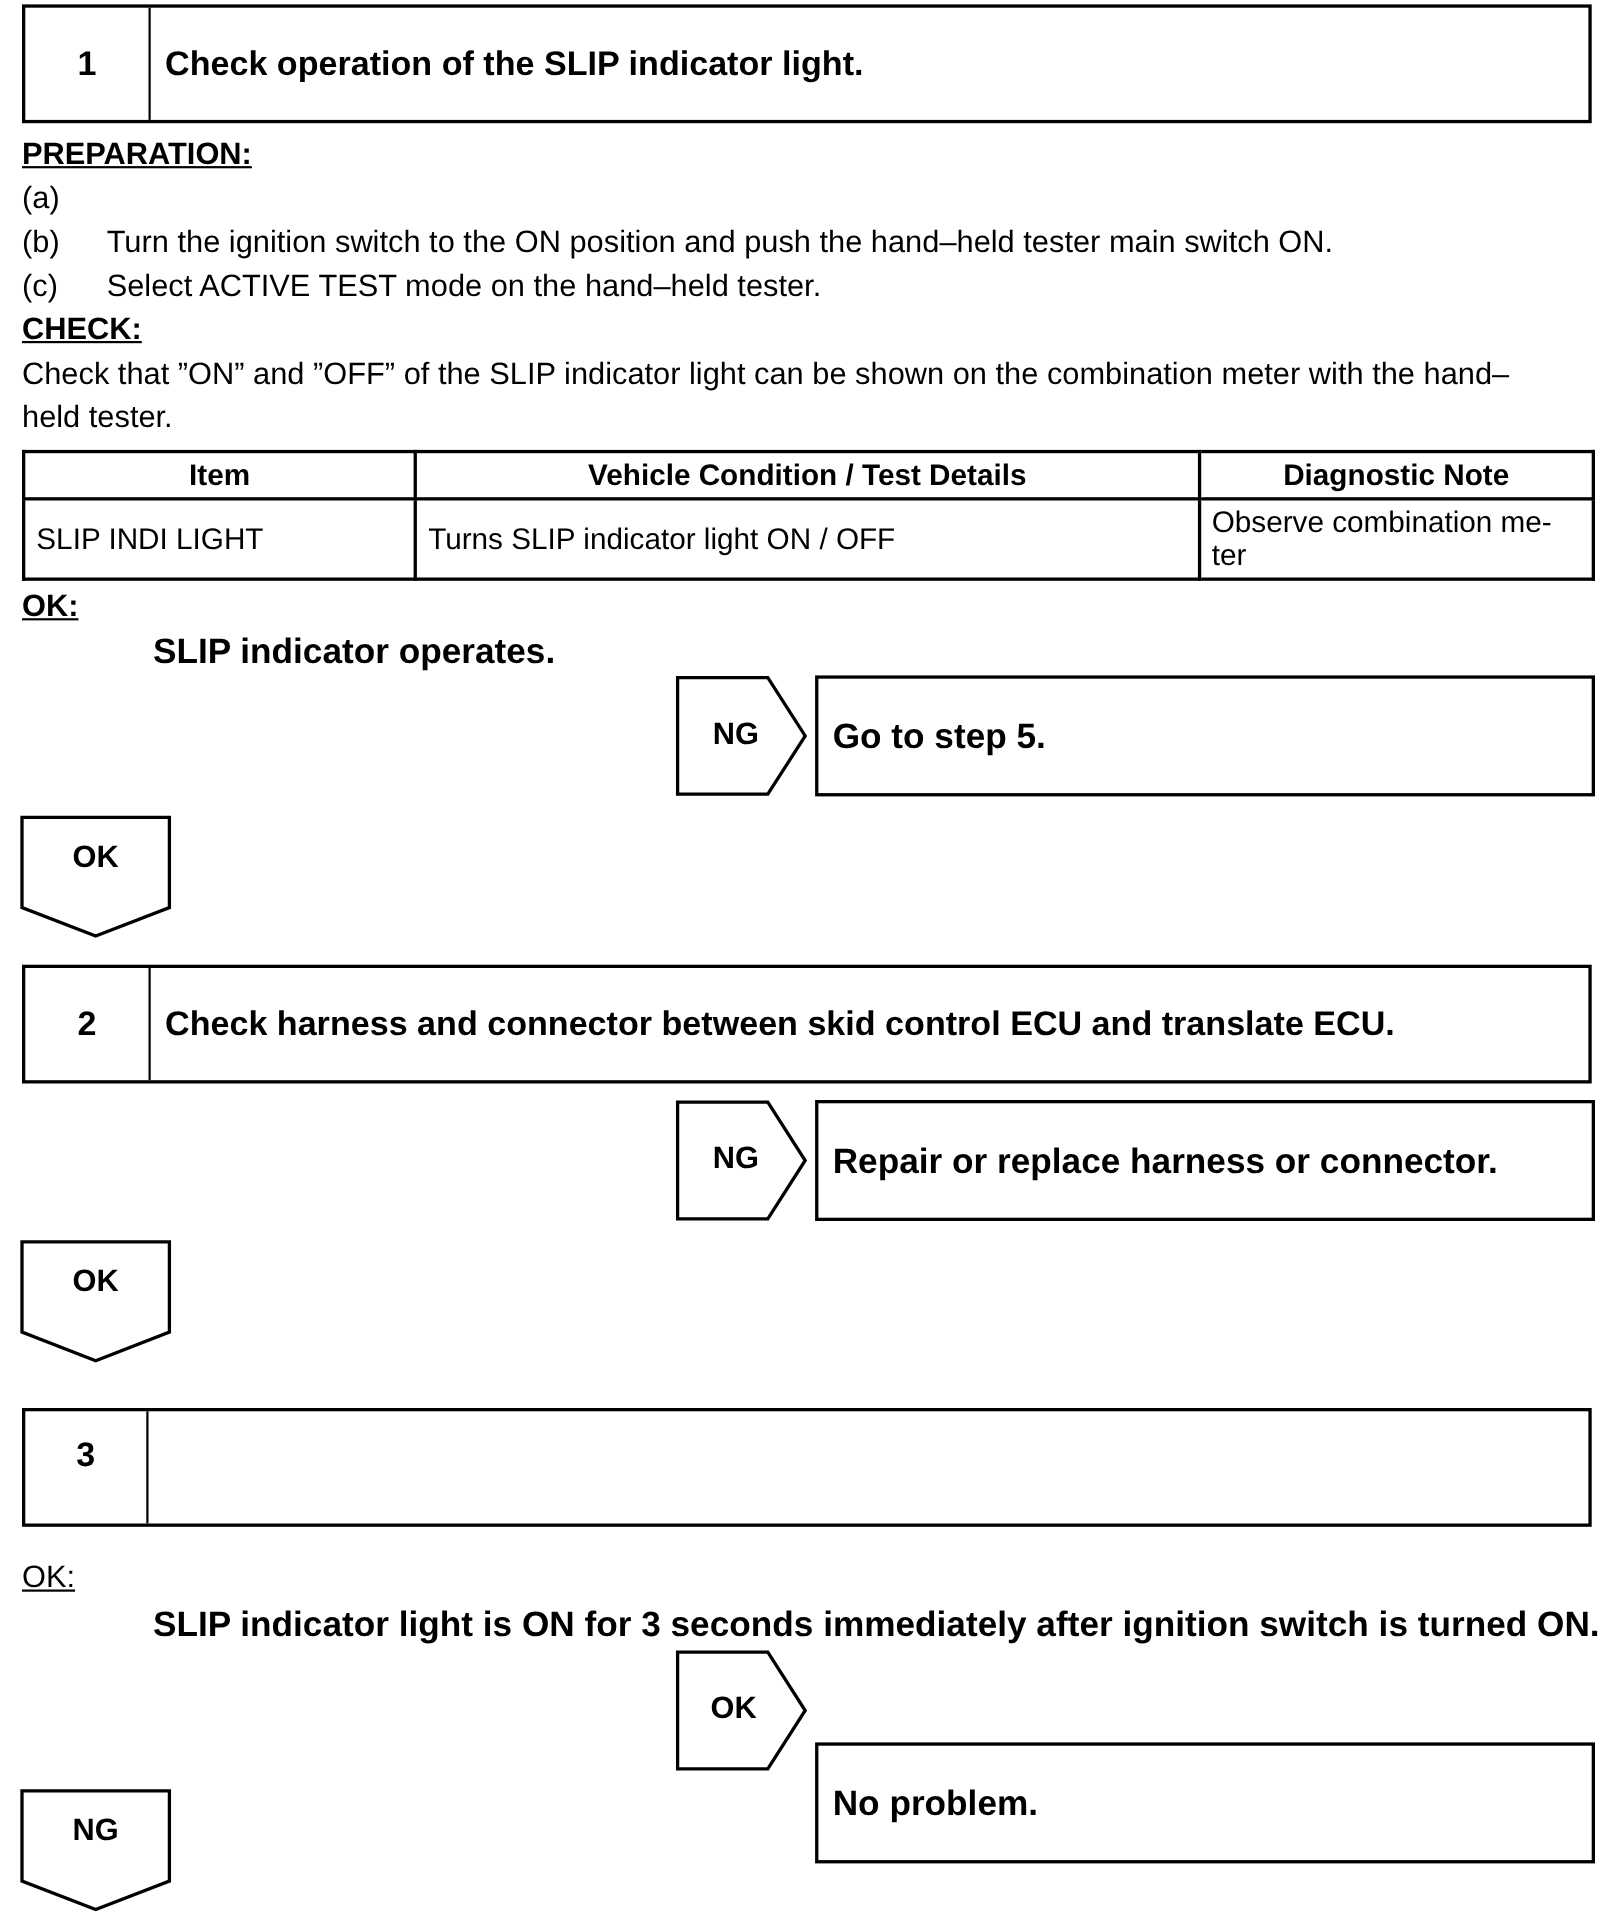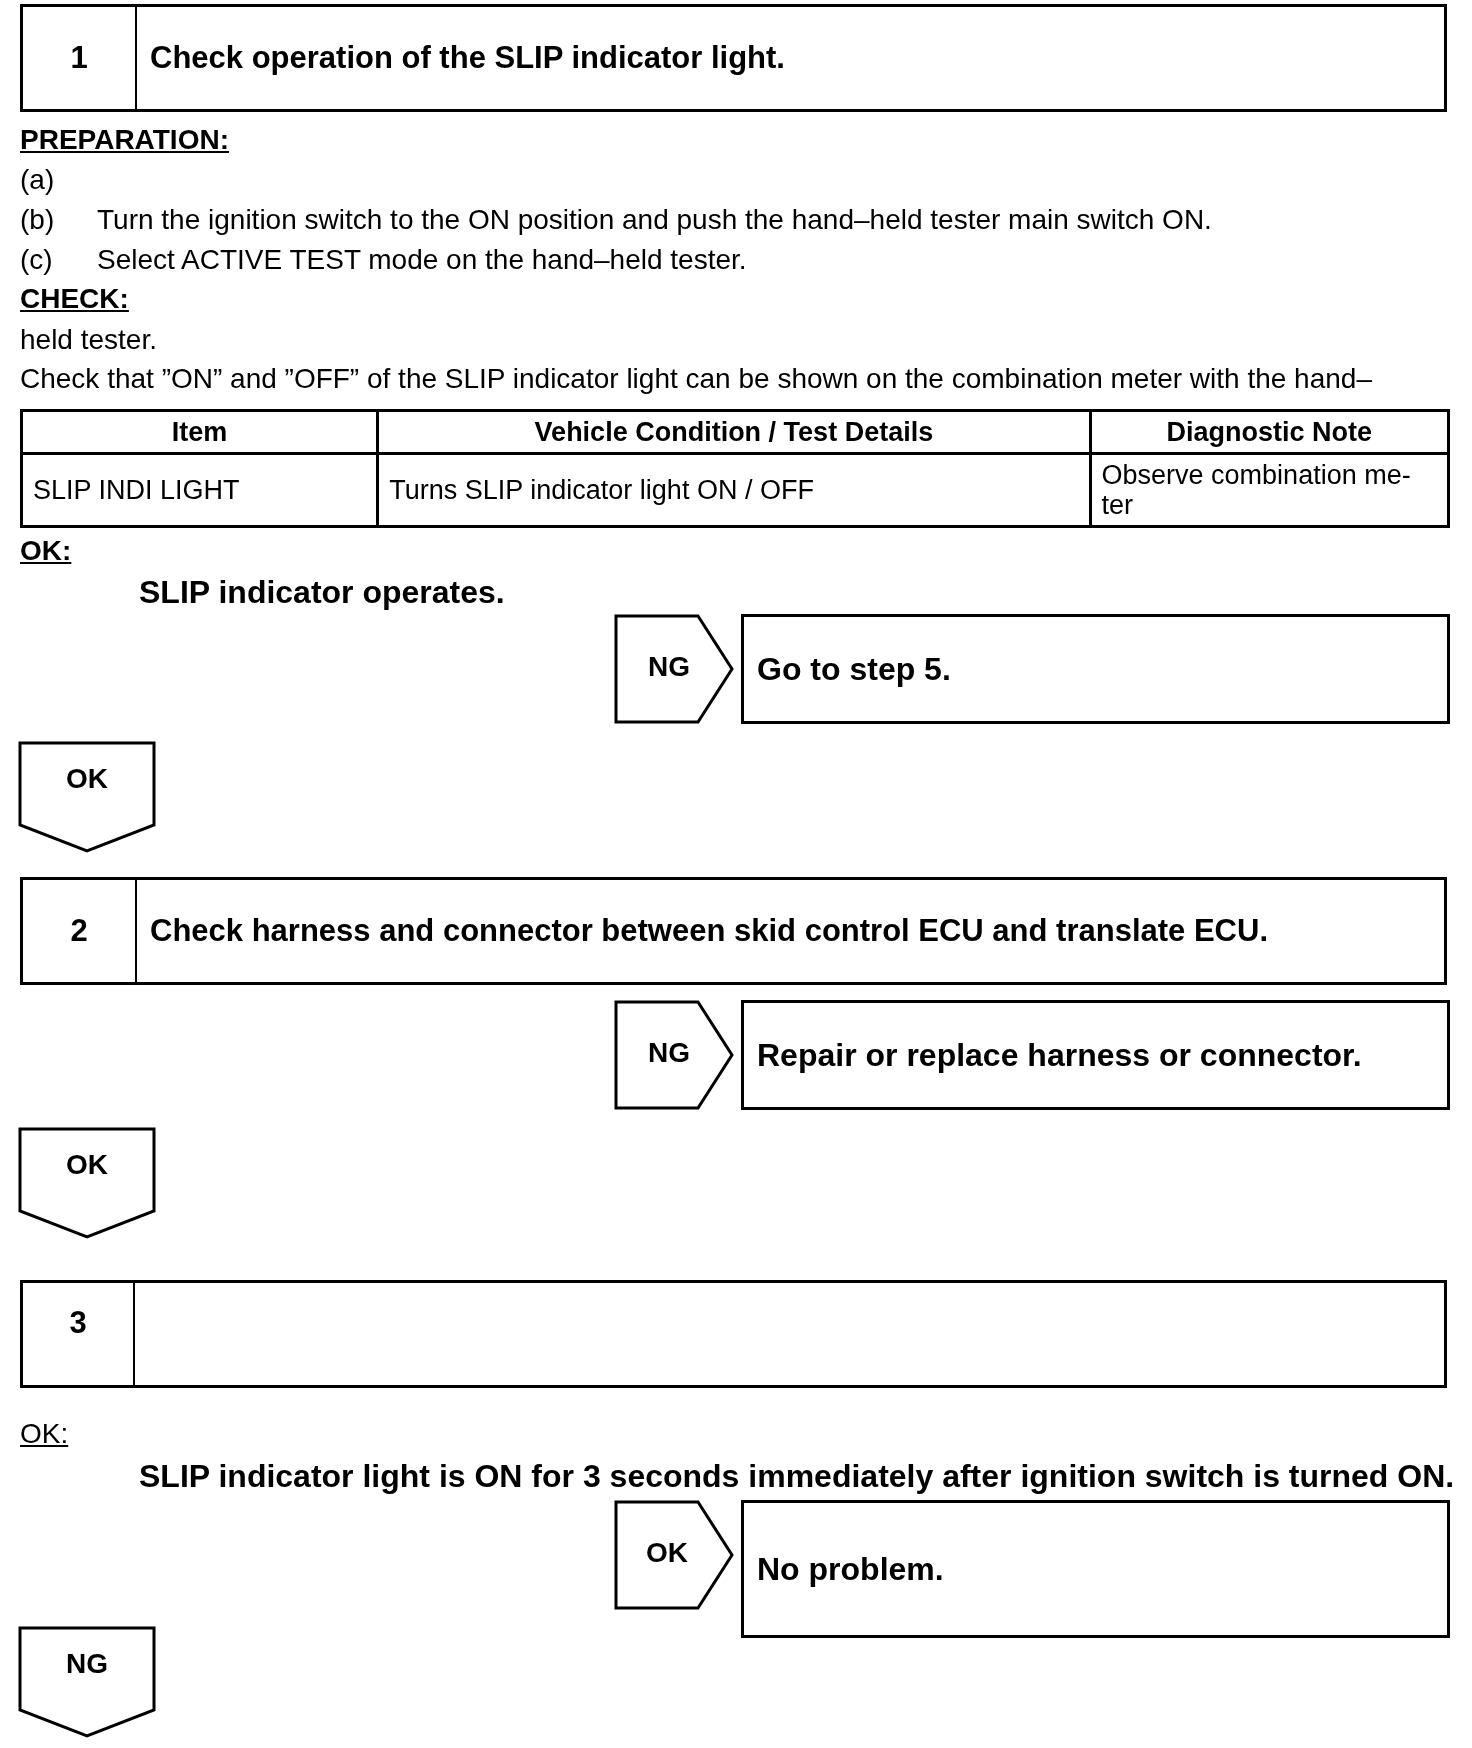--- a/index.html
+++ b/index.html
@@ -45,22 +45,22 @@
   <span>Turn the ignition switch to the ON position and push the hand–held tester main switch ON.</span>
 </div>
 <div class="prep-line" style="top:244px;">
   <span class="prep-letter">(c)</span>
   <span>Select ACTIVE TEST mode on the hand–held tester.</span>
 </div>
 
 <div class="hdr" style="top:283px;">CHECK:</div>
 
 <div class="para" style="top:320px;">
+  <div>Check that ”ON” and ”OFF” of the SLIP indicator light can be shown on the combination meter with the hand–</div>
   <div>held tester.</div>
-  <div>Check that ”ON” and ”OFF” of the SLIP indicator light can be shown on the combination meter with the hand–</div>
 </div>
 
 <table class="tbl">
   <colgroup>
       <col style="width:357px">
       <col style="width:714px">
       <col style="width:359px">
     </colgroup>
   <tbody>
       <tr>
@@ -127,21 +127,21 @@
 
 <div class="hdr" style="top:1418px; font-weight:normal;">OK:</div>
 <div class="okline" style="top:1458px;">SLIP indicator light is ON for 3 seconds immediately after ignition switch is turned ON.</div>
 
 <div class="branch" style="left:614px; top:1500px; width:120px; height:110px;">
   <svg width="120" height="110">
     <polygon points="2,2 84,2 118,55 84,108 2,108" fill="#fff" stroke="#000" stroke-width="3"></polygon>
   </svg>
   <div class="branch-label" style="left:32px; top:37px;">OK</div>
 </div>
-<div class="result-box" style="left:741px; top:1500px; width:709px; height:138px;">
+<div class="result-box" style="left:741px; top:1584px; width:709px; height:110px;">
   <span>No problem.</span>
 </div>
 
 <div class="down-arrow" style="top:1626px; width:140px; height:112px;">
   <svg width="140" height="112">
     <polygon points="2,2 136,2 136,84 69,110 2,84" fill="#fff" stroke="#000" stroke-width="3"></polygon>
   </svg>
   <div class="down-label" style="top:22px;">NG</div>
 </div>
 

